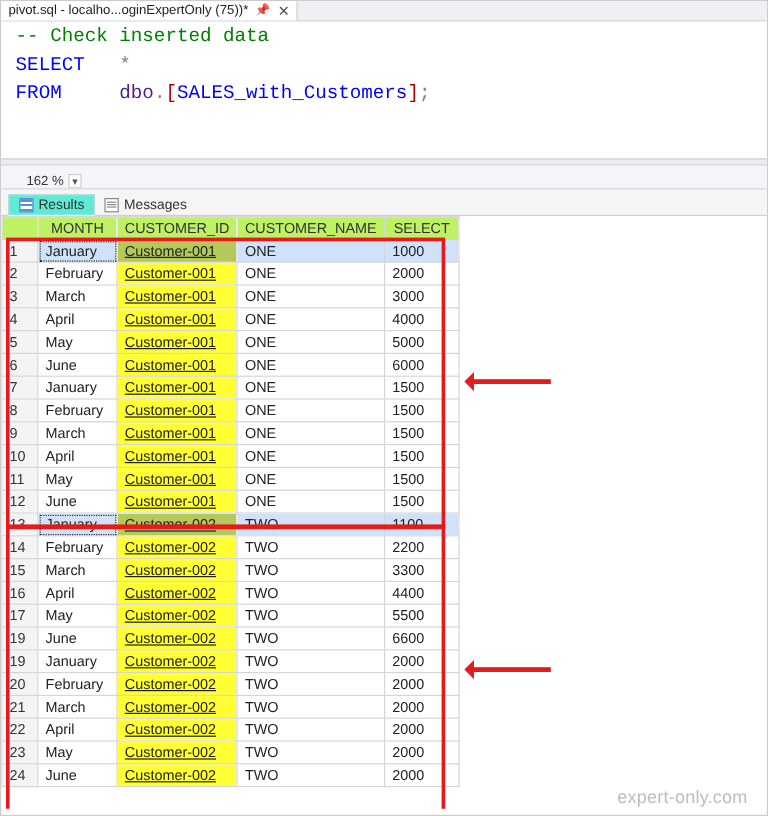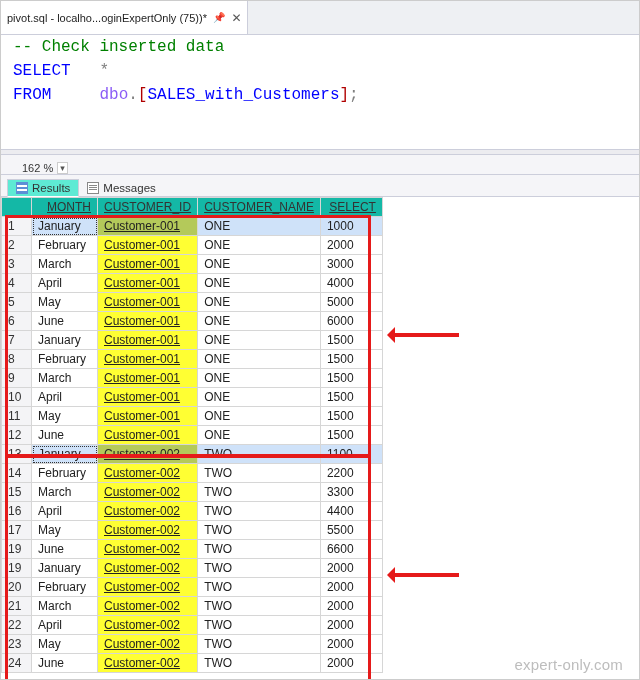--- a/index.html
+++ b/index.html
@@ -9,21 +9,21 @@
     font-size: 12px;
     background: #fff;
     width: 640px;
     height: 680px;
     overflow: hidden;
     position: relative;
     border: 1px solid #ccc;
   }
   
   .tabbar {
-    height: 34px;
+    height: 17px;
     background: #eef0f3;
     border-bottom: 1px solid #cccedb;
     display: flex;
     align-items: stretch;
   }
   .tab {
     display: flex;
     align-items: center;
     padding: 0 6px;
     background: #fff;
@@ -58,21 +58,21 @@
     right: -8px;
     top: 0;
     width: 8px;
     height: 96px;
     background: #e0e060;
   }
   .code { padding-left: 12px; }
   .c-comment { color: #008000; }
   .c-kw { color: #0000ff; }
   .c-gray { color: #808080; }
-  .c-teal { color: #8b5cf6; }
+  .c-teal { color: #4c1d95; }
   .c-red { color: #b00000; }
   .c-blue2 { color: #0000ff; }
   
   .splitter { height: 6px; background: #ececf0; border-top:1px solid #cccedb; border-bottom:1px solid #cccedb;}
   
   .zoombar {
     height: 20px;
     display: flex;
     align-items: flex-end;
     gap: 4px;
@@ -127,25 +127,24 @@
   }
   table.grid th, table.grid td {
     border: 1px solid #d6d6d6;
     padding: 1px 6px;
     height: 19px;
     text-align: left;
     white-space: nowrap;
     overflow: hidden;
   }
   table.grid th {
-    background: #14b8a6;
+    background: #bef264;
     font-weight: normal;
     color: #333;
-    text-align: right;
-    text-decoration: underline;
+    text-align: center;
   }
   col.c-rownum { width: 30px; }
   col.c-month { width: 66px; }
   col.c-cust  { width: 90px; }
   col.c-name  { width: 112px; }
   col.c-amt   { width: 62px; }
   td.rownum, th.rownum { background:#f4f4f6; text-align:left; color:#333;}
   td.hl { background: #ffff33; text-decoration: underline; }
   tr.sel td { background: #cfe2f9 !important; }
   tr.sel td.rownum { background:#f4f4f6 !important; }

